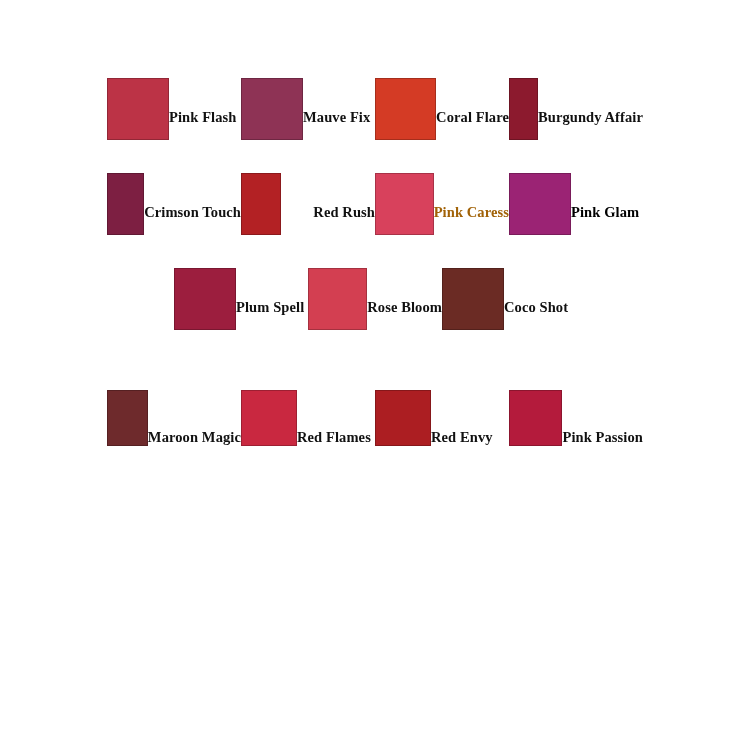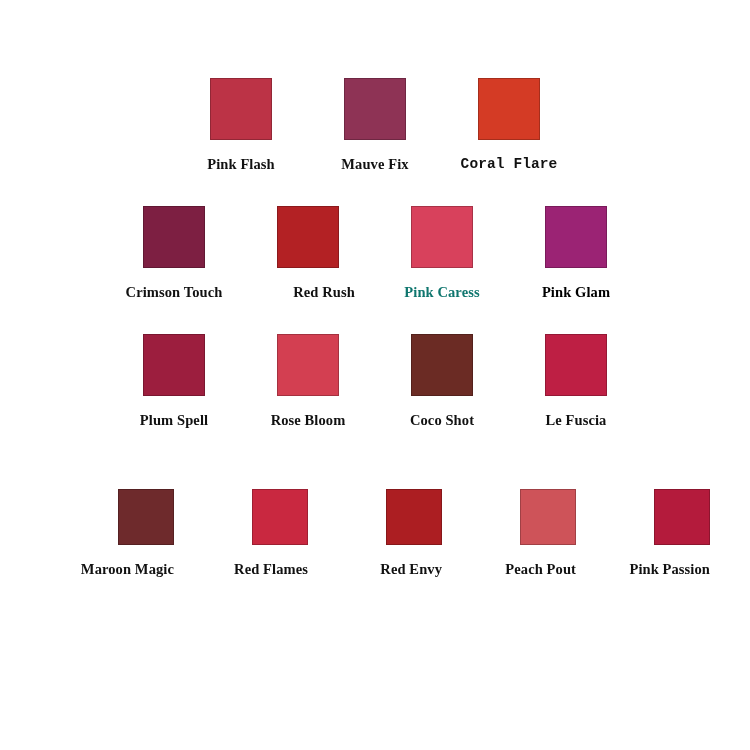--- a/index.html
+++ b/index.html
@@ -52,21 +52,21 @@
     width: 134px;
     align-items: flex-end;
   }
   .swatch-row.cols-5 .swatch-chip {
     width: 56px;
     height: 56px;
   }
 
   .swatch-cell {
     display: flex;
-    flex-direction: column;
+    flex-direction: row;
     align-items: center;
   }
 
   .swatch-chip {
     display: block;
     border: 1px solid rgba(0, 0, 0, 0.22);
     box-sizing: border-box;
   }
 
   .swatch-label {
@@ -89,78 +89,74 @@
     <div class="swatch-cell">
       <span class="swatch-chip" style="background-color: rgb(188, 51, 70); border-color: rgba(0, 0, 0, 0.22);"></span>
       <span class="swatch-label" style="color: rgb(17, 17, 17);">Pink Flash</span>
     </div>
     <div class="swatch-cell">
       <span class="swatch-chip" style="background-color: rgb(142, 51, 85); border-color: rgba(0, 0, 0, 0.22);"></span>
       <span class="swatch-label" style="color: rgb(17, 17, 17);">Mauve Fix</span>
     </div>
     <div class="swatch-cell">
       <span class="swatch-chip" style="background-color: rgb(212, 59, 37); border-color: rgba(0, 0, 0, 0.22);"></span>
-      <span class="swatch-label" style="color: rgb(17, 17, 17); font-family: Liberation Mono, monospace;">Coral Flare</span>
+      <span class="swatch-label" style="color: rgb(17, 17, 17);">Coral Flare</span>
+    </div>
+    <div class="swatch-cell">
+      <span class="swatch-chip" style="background-color: rgb(140, 26, 46); border-color: rgba(0, 0, 0, 0.22);"></span>
+      <span class="swatch-label" style="color: rgb(17, 17, 17);">Burgundy Affair</span>
     </div>
   </div>
 
   <div class="swatch-row cols-4">
     <div class="swatch-cell">
       <span class="swatch-chip" style="background-color: rgb(125, 31, 66); border-color: rgba(0, 0, 0, 0.22);"></span>
       <span class="swatch-label" style="color: rgb(17, 17, 17);">Crimson Touch</span>
     </div>
     <div class="swatch-cell">
       <span class="swatch-chip" style="background-color: rgb(179, 33, 36); border-color: rgba(0, 0, 0, 0.22);"></span>
       <span class="swatch-label" style="color: rgb(17, 17, 17); margin-left: 32px;">Red Rush</span>
     </div>
     <div class="swatch-cell">
       <span class="swatch-chip" style="background-color: rgb(216, 65, 92); border-color: rgba(0, 0, 0, 0.22);"></span>
-      <span class="swatch-label" style="color: #0f766e;">Pink Caress</span>
+      <span class="swatch-label" style="color: #a16207;">Pink Caress</span>
     </div>
     <div class="swatch-cell">
       <span class="swatch-chip" style="background-color: rgb(155, 35, 116); border-color: rgba(0, 0, 0, 0.22);"></span>
       <span class="swatch-label" style="color: #000000;">Pink Glam</span>
     </div>
   </div>
 
   <div class="swatch-row cols-4">
     <div class="swatch-cell">
       <span class="swatch-chip" style="background-color: rgb(156, 30, 62); border-color: rgba(0, 0, 0, 0.22);"></span>
       <span class="swatch-label" style="color: rgb(17, 17, 17);">Plum Spell</span>
     </div>
     <div class="swatch-cell">
       <span class="swatch-chip" style="background-color: rgb(211, 63, 81); border-color: rgba(0, 0, 0, 0.22);"></span>
       <span class="swatch-label" style="color: rgb(17, 17, 17);">Rose Bloom</span>
     </div>
     <div class="swatch-cell">
       <span class="swatch-chip" style="background-color: rgb(107, 43, 36); border-color: rgba(0, 0, 0, 0.22);"></span>
       <span class="swatch-label" style="color: rgb(17, 17, 17); text-align: center;">Coco Shot</span>
     </div>
-    <div class="swatch-cell">
-      <span class="swatch-chip" style="background-color: rgb(190, 31, 68); border-color: rgba(0, 0, 0, 0.22);"></span>
-      <span class="swatch-label" style="color: rgb(17, 17, 17);">Le Fuscia</span>
-    </div>
   </div>
 
   <div class="swatch-row cols-5">
     <div class="swatch-cell">
       <span class="swatch-chip" style="background-color: rgb(110, 42, 44); border-color: rgba(0, 0, 0, 0.22);"></span>
       <span class="swatch-label" style="color: rgb(17, 17, 17);">Maroon Magic</span>
     </div>
     <div class="swatch-cell">
       <span class="swatch-chip" style="background-color: rgb(201, 40, 64); border-color: rgba(0, 0, 0, 0.22);"></span>
       <span class="swatch-label" style="color: rgb(17, 17, 17);">Red Flames</span>
     </div>
     <div class="swatch-cell">
       <span class="swatch-chip" style="background-color: rgb(172, 30, 34); border-color: rgba(0, 0, 0, 0.22);"></span>
       <span class="swatch-label" style="color: rgb(17, 17, 17);">Red Envy</span>
     </div>
     <div class="swatch-cell">
-      <span class="swatch-chip" style="background-color: rgb(206, 83, 89); border-color: rgba(0, 0, 0, 0.22);"></span>
-      <span class="swatch-label" style="color: rgb(17, 17, 17);">Peach Pout</span>
-    </div>
-    <div class="swatch-cell">
       <span class="swatch-chip" style="background-color: rgb(180, 27, 60); border-color: rgba(0, 0, 0, 0.22);"></span>
       <span class="swatch-label" style="color: rgb(17, 17, 17);">Pink Passion</span>
     </div>
   </div>
 
 </div>
 
 </body></html>

